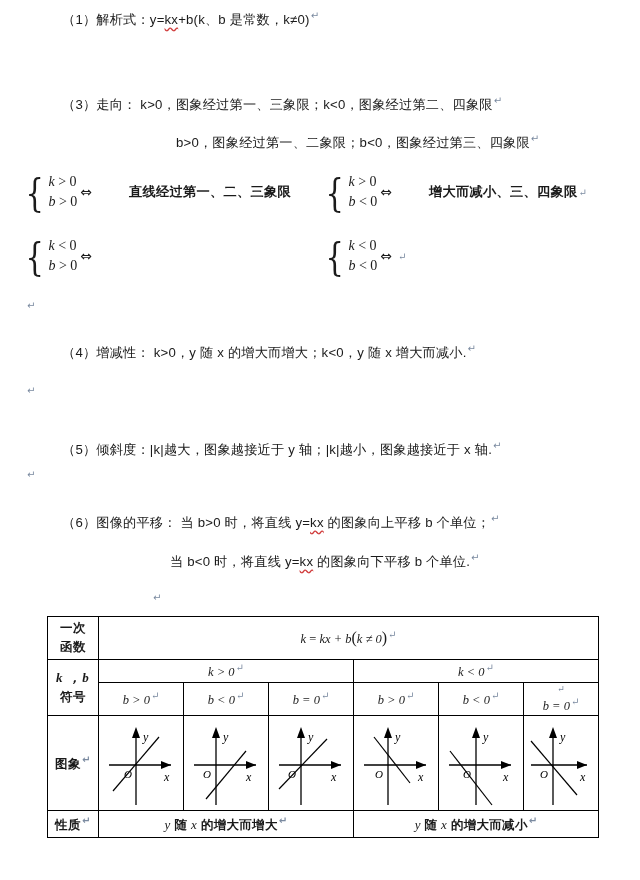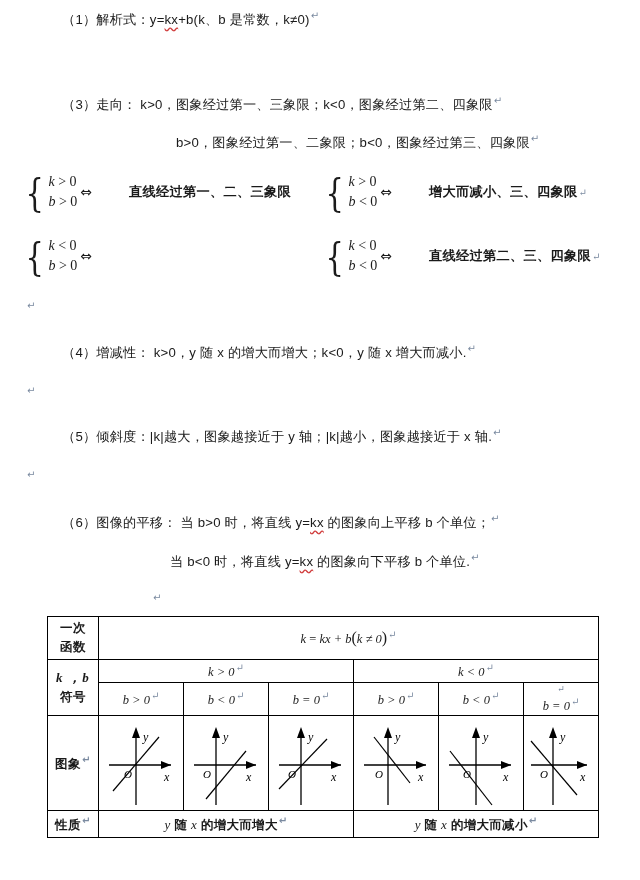--- a/index.html
+++ b/index.html
@@ -184,36 +184,35 @@
     <span class="iff">⇔</span>
   </div>
 
   <div class="sys" style="left:322px;top:236px;">
     <span class="brace">{</span>
     <span class="sysrows">
       <span><span>k</span>&nbsp;<i>&lt; 0</i></span>
       <span><span>b</span>&nbsp;<i>&lt; 0</i></span>
     </span>
     <span class="iff">⇔</span>
-    <span class="systext">直线经过第二、三、四象限</span>
       <span class="pilcrow">↵</span>
   </div>
 
   <div class="line" style="left:26px;top:300px;">
     <span class="pilcrow">↵</span>
   </div>
 
   <div class="line" style="left:62px;top:343px;">
     <span>（4）增减性： k&gt;0，y 随 x 的增大而增大；k&lt;0，y 随 x 增大而减小.</span><span class="pilcrow">↵</span>
   </div>
   <div class="line" style="left:26px;top:385px;">
     <span class="pilcrow">↵</span>
   </div>
 
-  <div class="line" style="left:62px;top:427px;">
+  <div class="line" style="left:62px;top:440px;">
     <span>（5）倾斜度：|k|越大，图象越接近于 y 轴；|k|越小，图象越接近于 x 轴.</span><span class="pilcrow">↵</span>
   </div>
   <div class="line" style="left:26px;top:469px;">
     <span class="pilcrow">↵</span>
   </div>
 
   <div class="line" style="left:62px;top:513px;">
     <span>（6）图像的平移： 当 b&gt;0 时，将直线 y=</span><span class="spell">kx</span><span> 的图象向上平移 b 个单位；</span><span class="pilcrow">↵</span>
   </div>
   <div class="line" style="left:170px;top:552px;">

